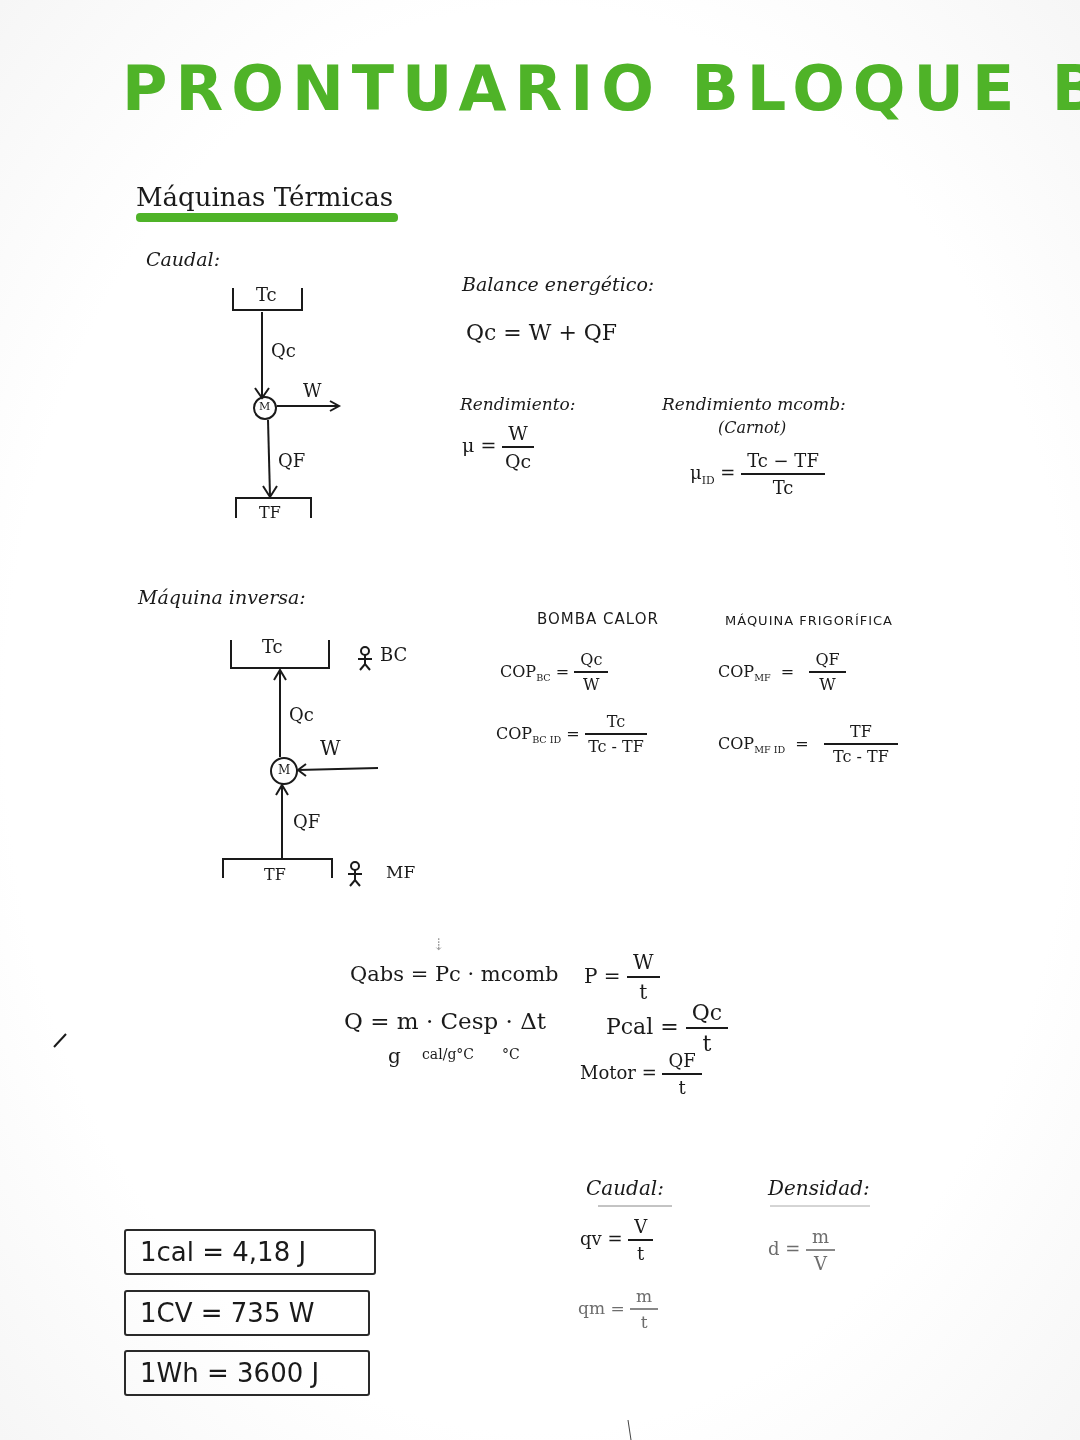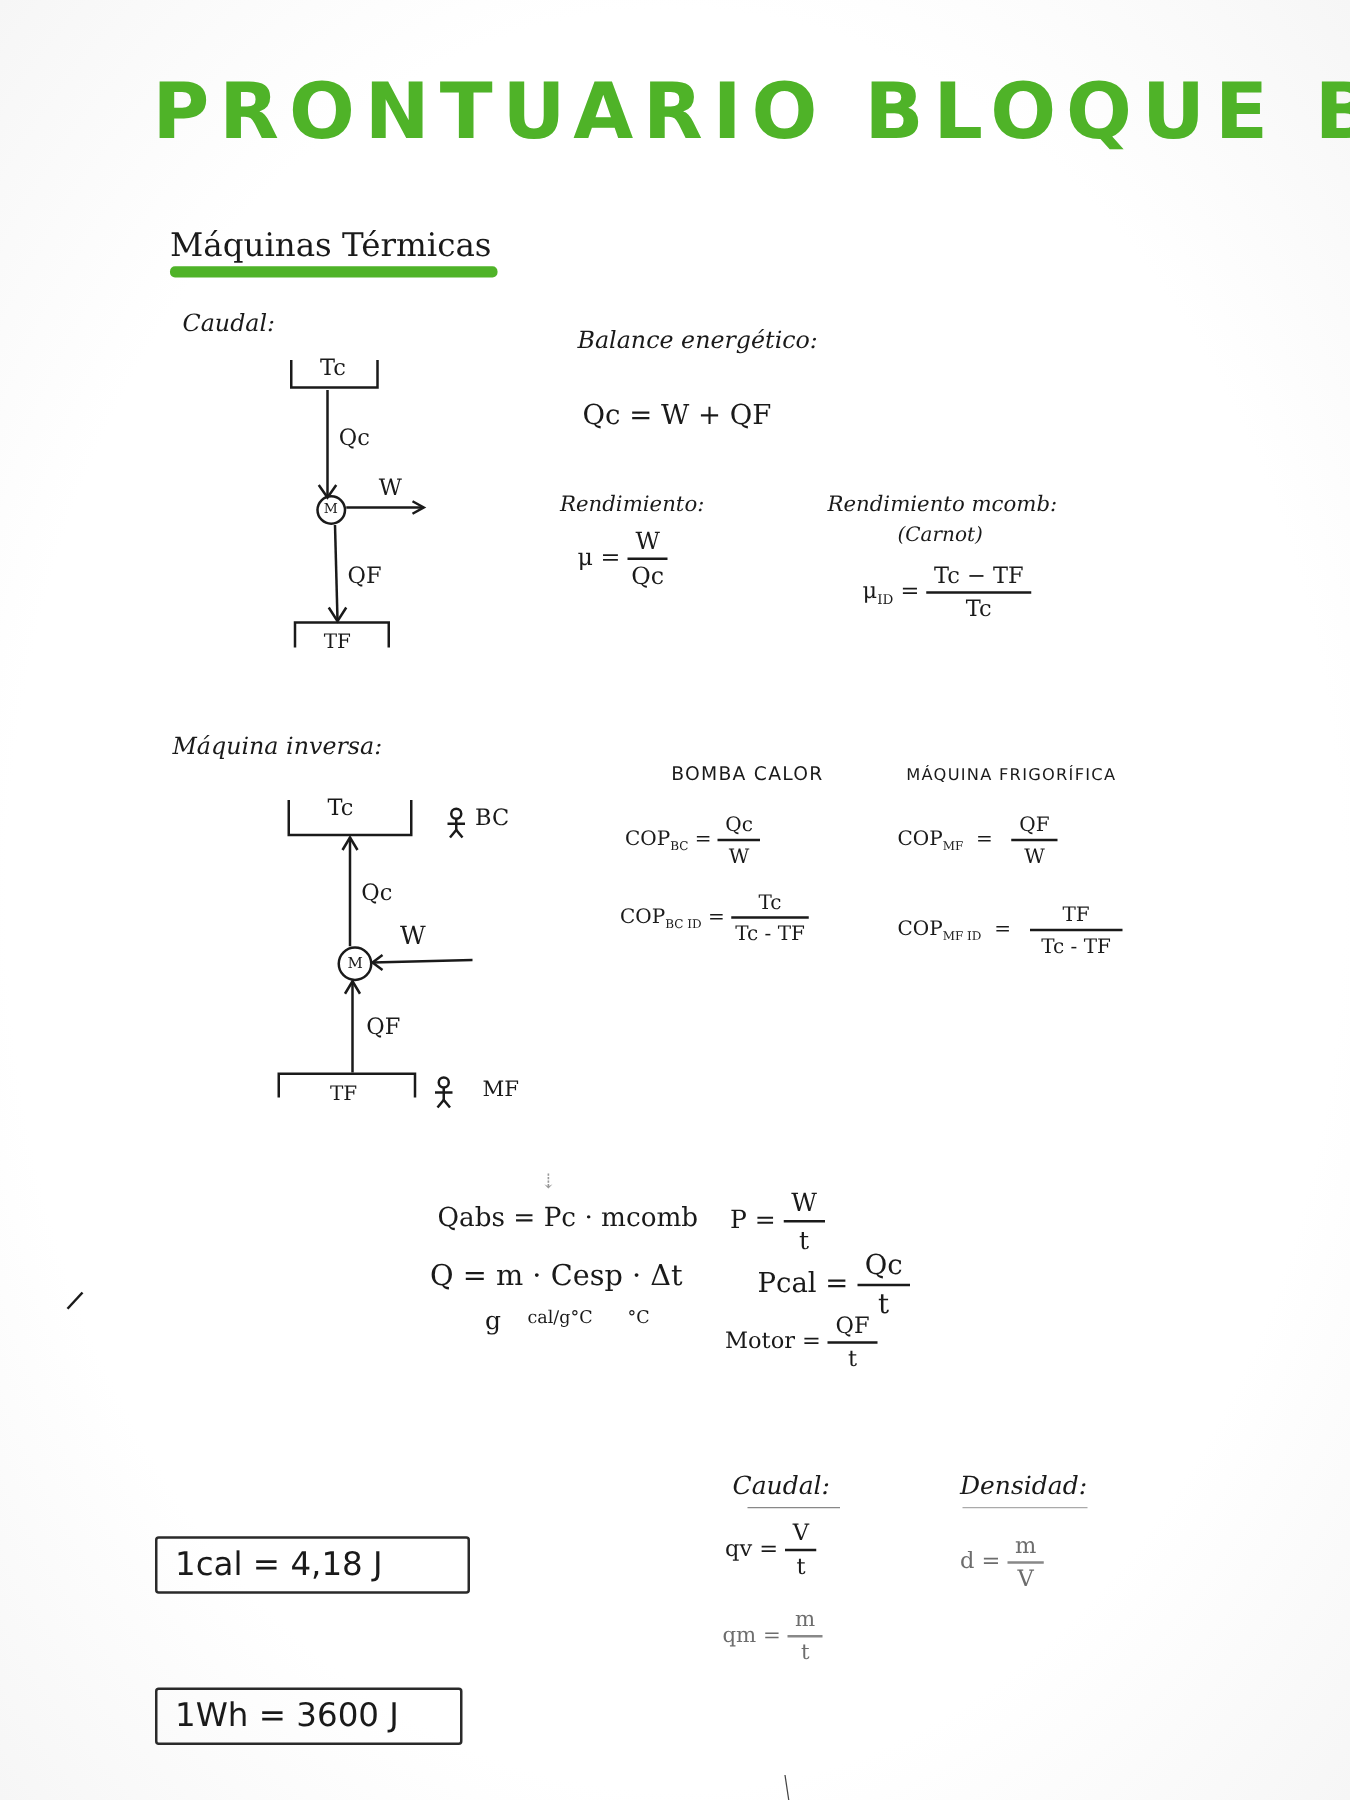--- a/index.html
+++ b/index.html
@@ -94,27 +94,27 @@
   </svg>
 
   <div class="abs label" style="left:146px; top:248px;">Caudal:</div>
   <div class="abs formula" style="left:256px; top:284px; font-size:18px;">Tc</div>
   <div class="abs formula" style="left:271px; top:340px; font-size:18px;">Qc</div>
   <div class="abs formula" style="left:259px; top:400px; font-size:11px;">M</div>
   <div class="abs formula" style="left:303px; top:380px; font-size:18px;">W</div>
   <div class="abs formula" style="left:278px; top:450px; font-size:18px;">QF</div>
   <div class="abs formula" style="left:259px; top:503px; font-size:16px;">TF</div>
 
-  <div class="abs label" style="left:462px; top:261px;">Balance energético:</div>
+  <div class="abs label" style="left:462px; top:273px;">Balance energético:</div>
   <div class="abs formula" style="left:466px; top:320px;">
     <span>Qc</span> =
     <span>W + QF</span>
   </div>
 
-  <div class="abs label" style="left:448px; top:394px; font-size:17px;">Rendimiento:</div>
+  <div class="abs label" style="left:460px; top:394px; font-size:17px;">Rendimiento:</div>
   <div class="abs formula" style="left:462px; top:422px; font-size:19px;">
     <span>μ</span> =
     <span class="frac">
       <span class="num">W</span>
       <span class="den">Qc</span>
     </span>
   </div>
 
   <div class="abs label" style="left:662px; top:394px; font-size:17px;">Rendimiento mcomb:</div>
   <div class="abs label" style="left:718px; top:418px; font-size:16px;">(Carnot)</div>
@@ -223,15 +223,16 @@
   <div class="abs label" style="left:768px; top:1176px; font-size:20px;">Densidad:</div>
   <div class="abs formula faint" style="left:768px; top:1226px; font-size:18px;">
     <span>d</span> =
     <span class="frac">
       <span class="num" style="border-color:#888;">m</span>
       <span class="den">V</span>
     </span>
   </div>
 
   <div class="box" style="left:124px; top:1229px; width:252px; height:46px;">1cal = 4,18 J</div>
+  <div class="box" style="left:124px; top:1290px; width:246px; height:46px;">1CV = 735 W</div>
   <div class="box" style="left:124px; top:1350px; width:246px; height:46px;">1Wh = 3600 J</div>
 
 </div>
 
 </body></html>

